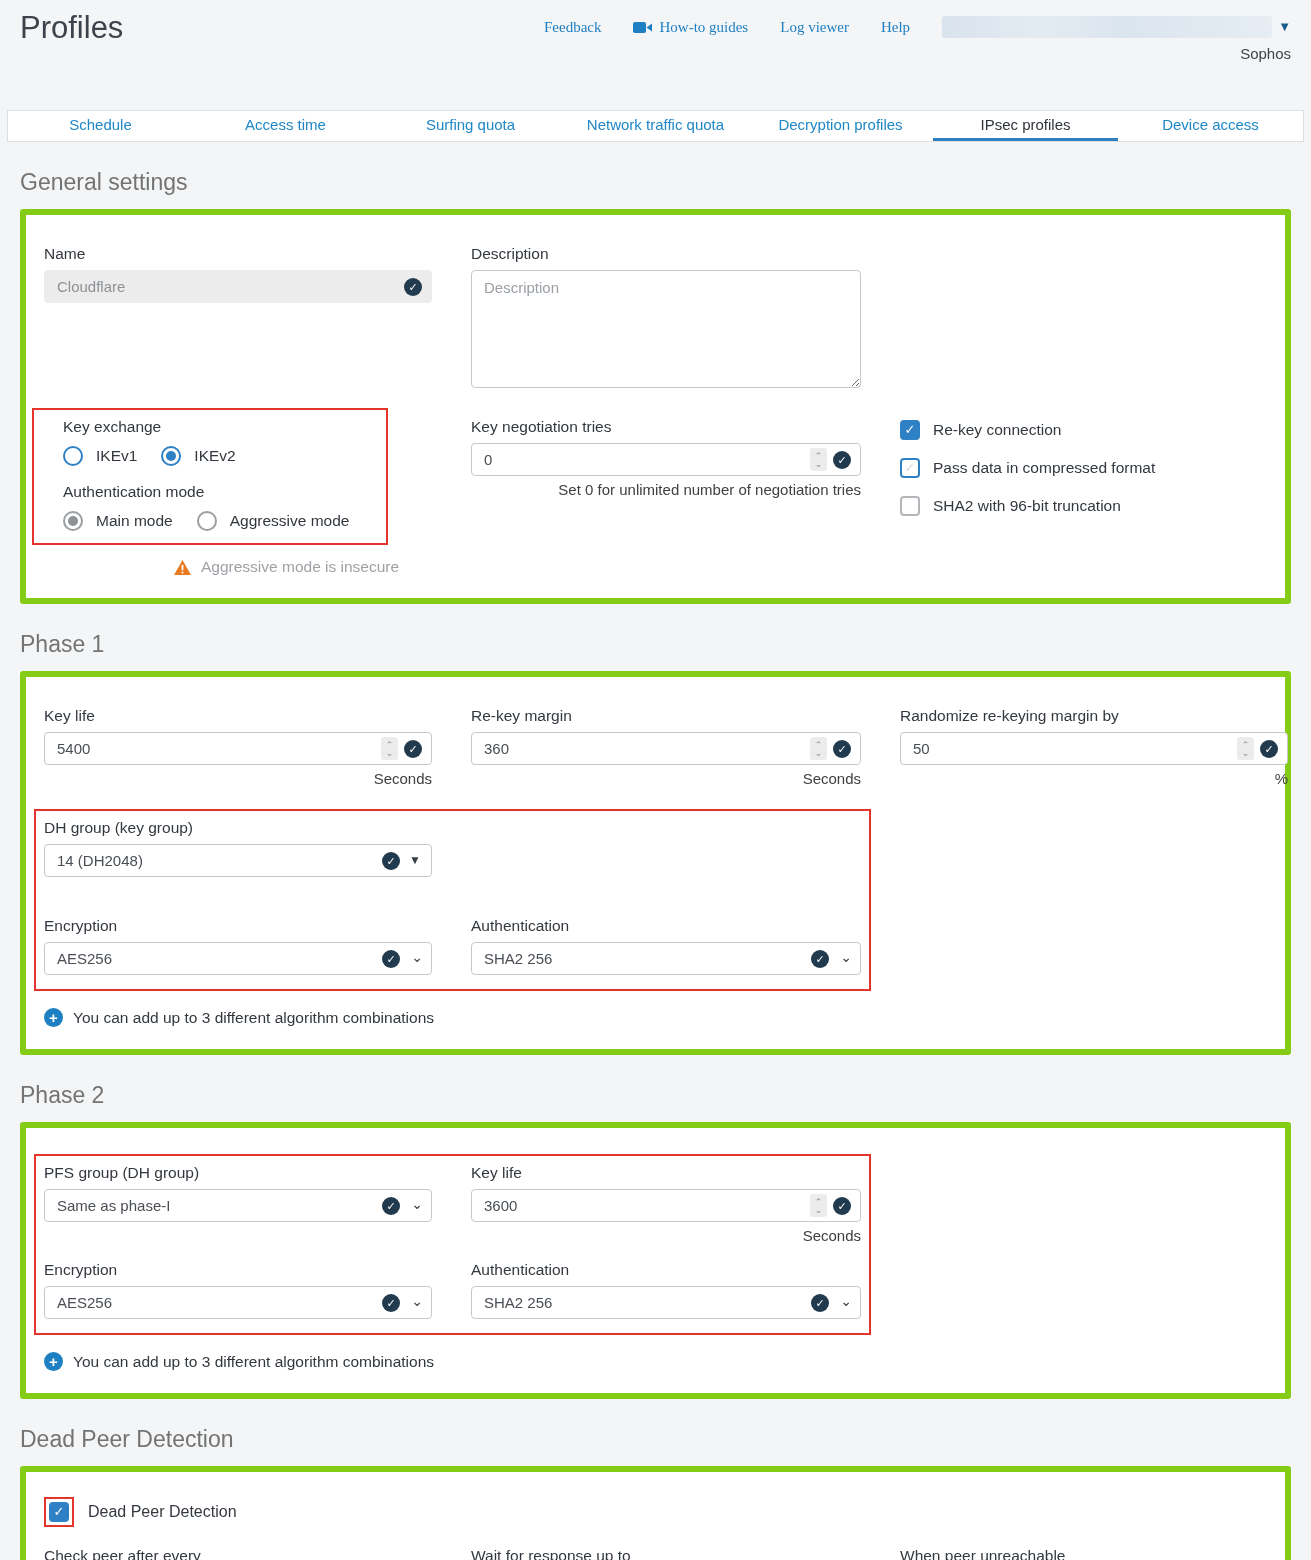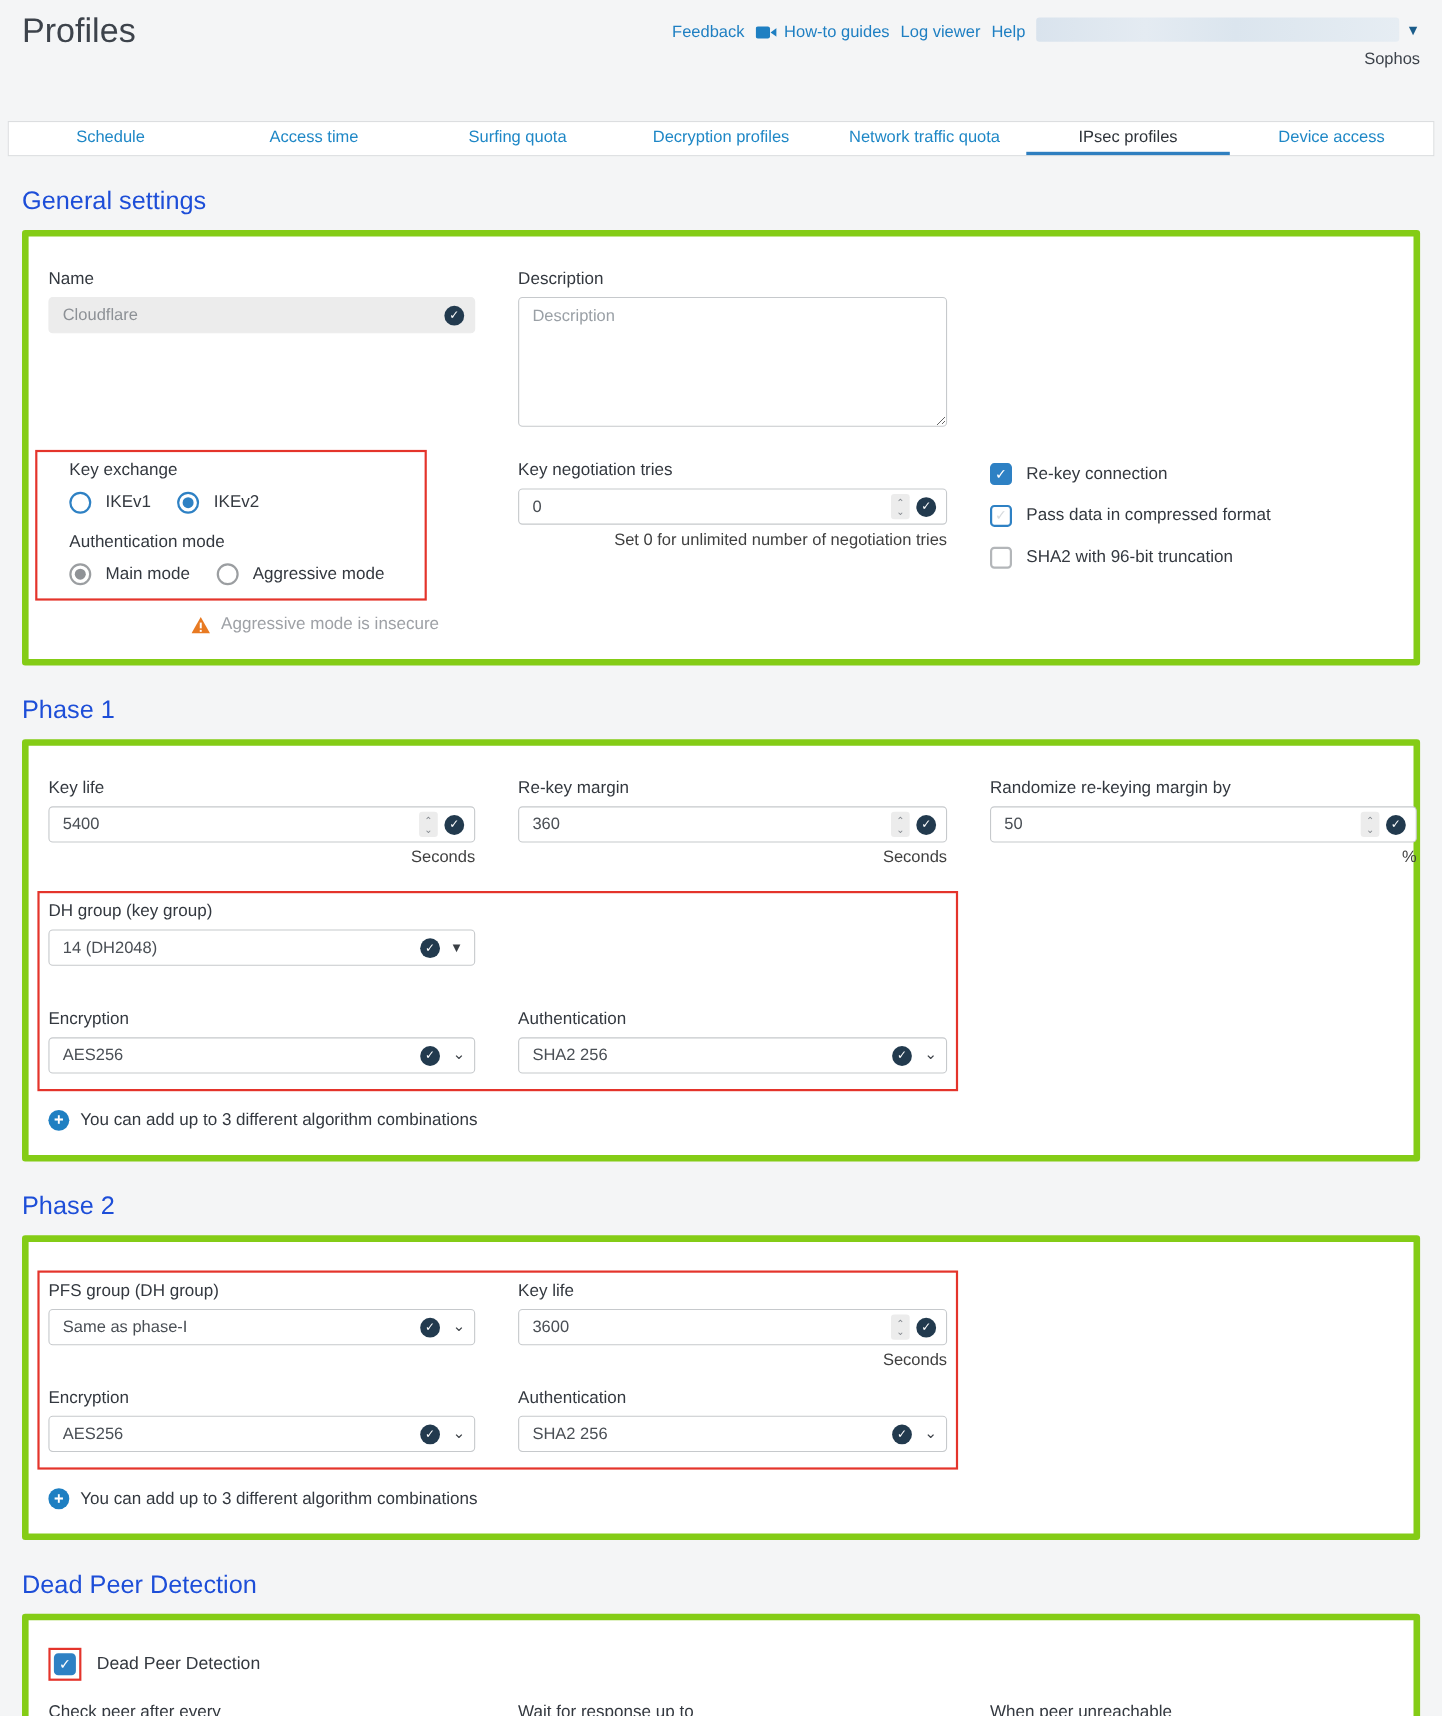--- a/index.html
+++ b/index.html
@@ -7,35 +7,35 @@
   body {
     width:1311px; height:1560px; overflow:hidden;
     background:#f4f5f6;
     font-family:"Liberation Sans","DejaVu Sans",sans-serif;
     color:#33383f;
   }
   
   .hdr { display:flex; justify-content:space-between; align-items:flex-start; padding:8px 20px 0 20px; height:99px; }
   .page-title { font-size:31px; font-weight:400; color:#3d434b; margin:2px 0 0 0; }
   .hdr-right { display:flex; flex-direction:column; align-items:flex-end; }
-  .hdr-links { display:flex; align-items:flex-end; gap:10px; font-size:15px; color:#1e7fc2; margin-top:8px; }
+  .hdr-links { display:flex; align-items:center; gap:32px; font-size:15px; color:#1e7fc2; margin-top:8px;font-family:Liberation Serif, serif; }
   .hdr-links a { color:#1e7fc2; text-decoration:none; cursor:pointer; display:flex; align-items:center; gap:7px; }
   .account-wrap { display:flex; align-items:center; gap:6px; }
   .account-pill { width:330px; height:22px; border-radius:3px;
     background:linear-gradient(90deg,#d9e3ed 0%,#e4ebf2 30%,#dbe5ee 55%,#e6edf3 100%); }
   .account-caret { color:#1a5c8a; font-size:13px; }
   .brand { font-size:15px; color:#3d434b; margin-top:7px;margin-left:16px; }
   
   .tabbar { margin:11px 7px 0 7px; background:#fff; border:1px solid #dcdee0; display:flex; height:32px; }
   .tab { flex:1; display:flex; align-items:center; justify-content:center; font-size:15px; color:#1e87c6;
          border-bottom:3px solid transparent; cursor:pointer; }
   .tab.active { color:#2f343a; border-bottom-color:#2e7fc0; }
   
   .content { padding:0 20px; }
-  .section-title { font-size:23px; font-weight:400; color:#1d4ed8; margin:27px 0 13px 0; }
+  .section-title { font-size:23px; font-weight:400; color:#737373; margin:27px 0 13px 0; }
   .card { background:#fff; border:6px solid #84cc16; border-radius:3px; padding:30px 18px 22px 18px; }
   .grid3 { display:grid; grid-template-columns:388px 390px 388px; column-gap:39px; }
   .grid2 { display:grid; grid-template-columns:388px 390px; column-gap:39px; }
   
   .lbl { font-size:15.5px; color:#33383f; margin-bottom:7px; }
   .iw { position:relative; }
   .inp { width:100%; height:33px; border:1px solid #c6c9cc; border-radius:4px; background:#fff;
          font-size:15px; color:#4a4f55; padding:0 64px 0 12px; font-family:inherit; }
   .inp.disabled { background:#ececec; border-color:#ececec; color:#8d9196; padding-right:40px; }
   .selbox { display:flex; align-items:center; cursor:pointer; }
@@ -105,22 +105,22 @@
       </span>
     </div>
     <div class="brand">Sophos</div>
   </div>
 </div>
 
 <div class="tabbar">
   <div class="tab">Schedule</div>
   <div class="tab">Access time</div>
   <div class="tab">Surfing quota</div>
+  <div class="tab">Network traffic quota</div>
   <div class="tab">Decryption profiles</div>
-  <div class="tab">Network traffic quota</div>
   <div class="tab active">IPsec profiles</div>
   <div class="tab">Device access</div>
 </div>
 
 <div class="content">
 
   <h2 class="section-title">General settings</h2>
   <div class="card">
     <div class="grid3">
       <div>

